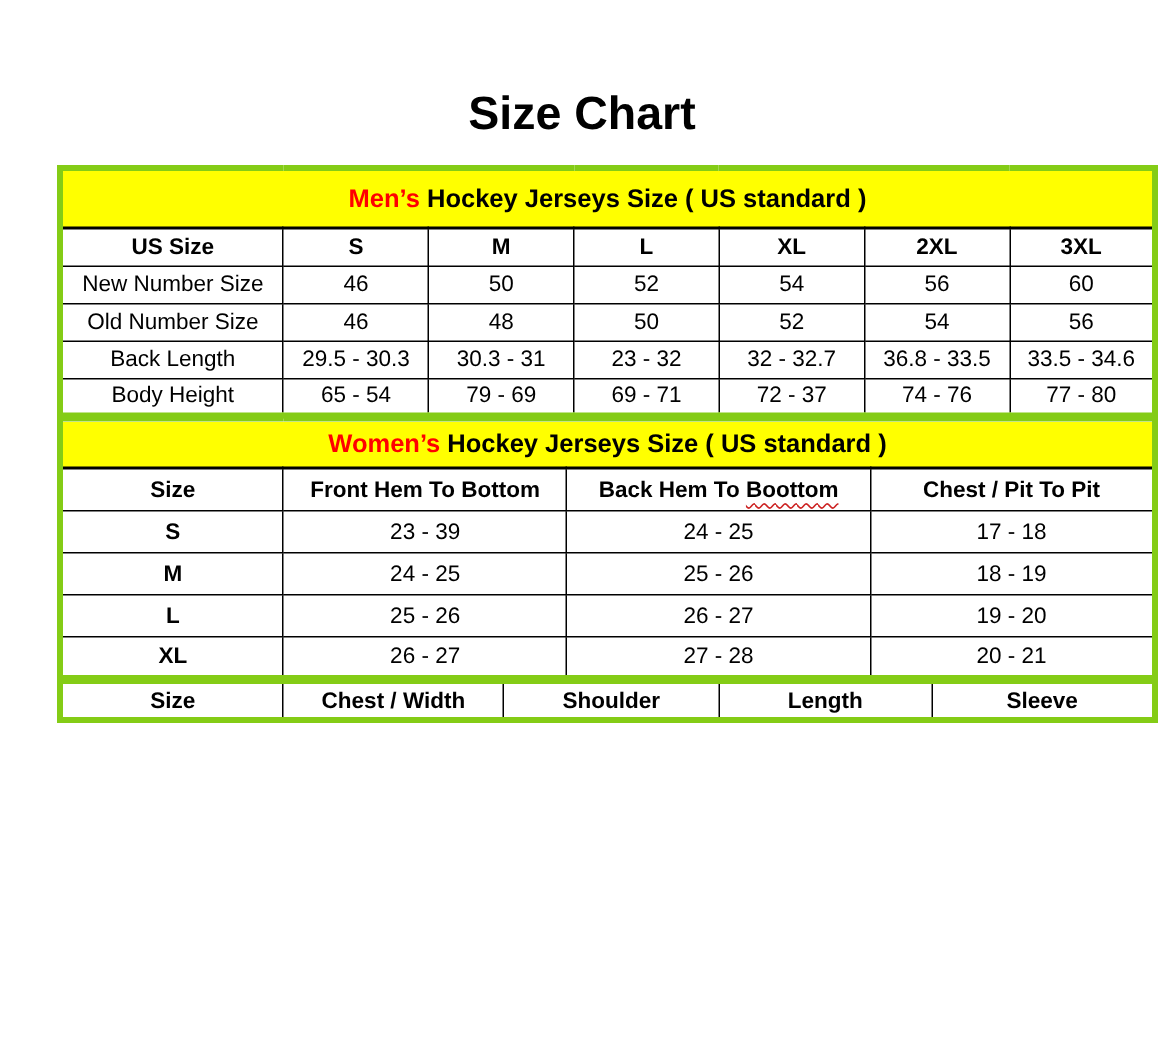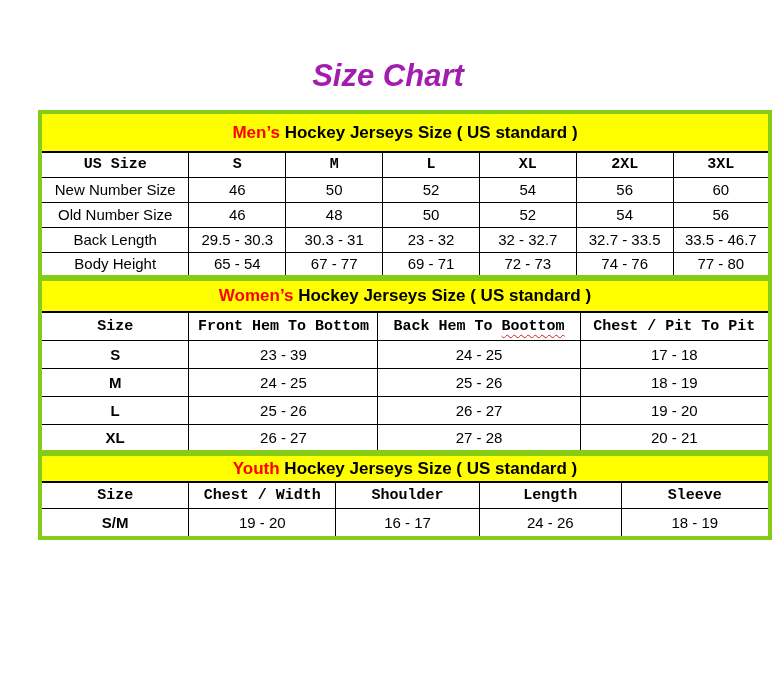--- a/index.html
+++ b/index.html
@@ -8,23 +8,22 @@
     width: 776px; height: 692px;
     font-family: "Liberation Sans", sans-serif;
     color: #000;
     overflow: hidden;
   }
   .title {
     margin-top: 58px;
     text-align: center;
     font-size: 31px;
     font-weight: bold;
-    color: #a21caf;
+    color: #000000;
     letter-spacing: 0px;
-    font-style: italic;
   }
   .chart {
     width: 700px;
     margin: 16px 38px 0 38px;
   }
   table.sec {
     border-collapse: collapse;
     table-layout: fixed;
     width: 734px;
     border: 4px solid #84cc16;
@@ -32,21 +31,21 @@
   table.sec + table.sec { margin-top: -2px; }
   .sec th, .sec td {
     border: 1px solid #000;
     text-align: center;
     vertical-align: middle;
     font-size: 15px;
     padding: 1px 2px;
     overflow: hidden;
     white-space: nowrap;
   }
-  .sec th { font-weight: bold; font-family: Liberation Mono, monospace; }
+  .sec th { font-weight: bold; }
   .band td {
     background: #FFFF00;
     border: 2px solid #000;
     font-size: 17px;
     font-weight: bold;
     height: 38px;
   }
   .red { color: #FF0000; }
   .men td, .men th { height: 25px; }
   .men .band td { height: 40px; }
@@ -116,29 +115,29 @@
       <td>52</td>
       <td>54</td>
       <td>56</td>
     </tr>
     <tr>
       <td class="lbl-reg">Back Length</td>
       <td>29.5 - 30.3</td>
       <td>30.3 - 31</td>
       <td>23 - 32</td>
       <td>32 - 32.7</td>
-      <td>32.7 - 33.5</td>
-      <td>33.5 - 46.7</td>
+      <td>36.8 - 33.5</td>
+      <td>33.5 - 34.6</td>
     </tr>
     <tr>
       <td class="lbl-reg">Body Height</td>
       <td>65 - 54</td>
-      <td>67 - 77</td>
+      <td>79 - 69</td>
       <td>69 - 71</td>
-      <td>72 - 73</td>
+      <td>72 - 37</td>
       <td>74 - 76</td>
       <td>77 - 80</td>
     </tr>
   </tbody>
     </table>
 
   <table class="sec wom">
     <colgroup>
       <col style="width:20.4%">
         <col style="width:25.9%">
@@ -186,35 +185,23 @@
 
   <table class="sec you">
     <colgroup>
       <col style="width:20.4%">
         <col style="width:20.1%">
         <col style="width:19.7%">
         <col style="width:19.4%">
         <col style="width:20.4%">
     </colgroup>
     <tbody>
-        <tr class="band">
-      <td colspan="5">
-        <span class="red">Youth</span><span> Hockey Jerseys Size ( US standard )</span>
-      </td>
-    </tr>
     <tr>
       <th>Size</th>
       <th>Chest / Width</th>
       <th>Shoulder</th>
       <th>Length</th>
       <th>Sleeve</th>
     </tr>
-    <tr class="datarow">
-      <td class="lbl">S/M</td>
-      <td>19 - 20</td>
-      <td>16 - 17</td>
-      <td>24 - 26</td>
-      <td>18 - 19</td>
-    </tr>
   </tbody>
     </table>
 
 </div>
 
 </body></html>

